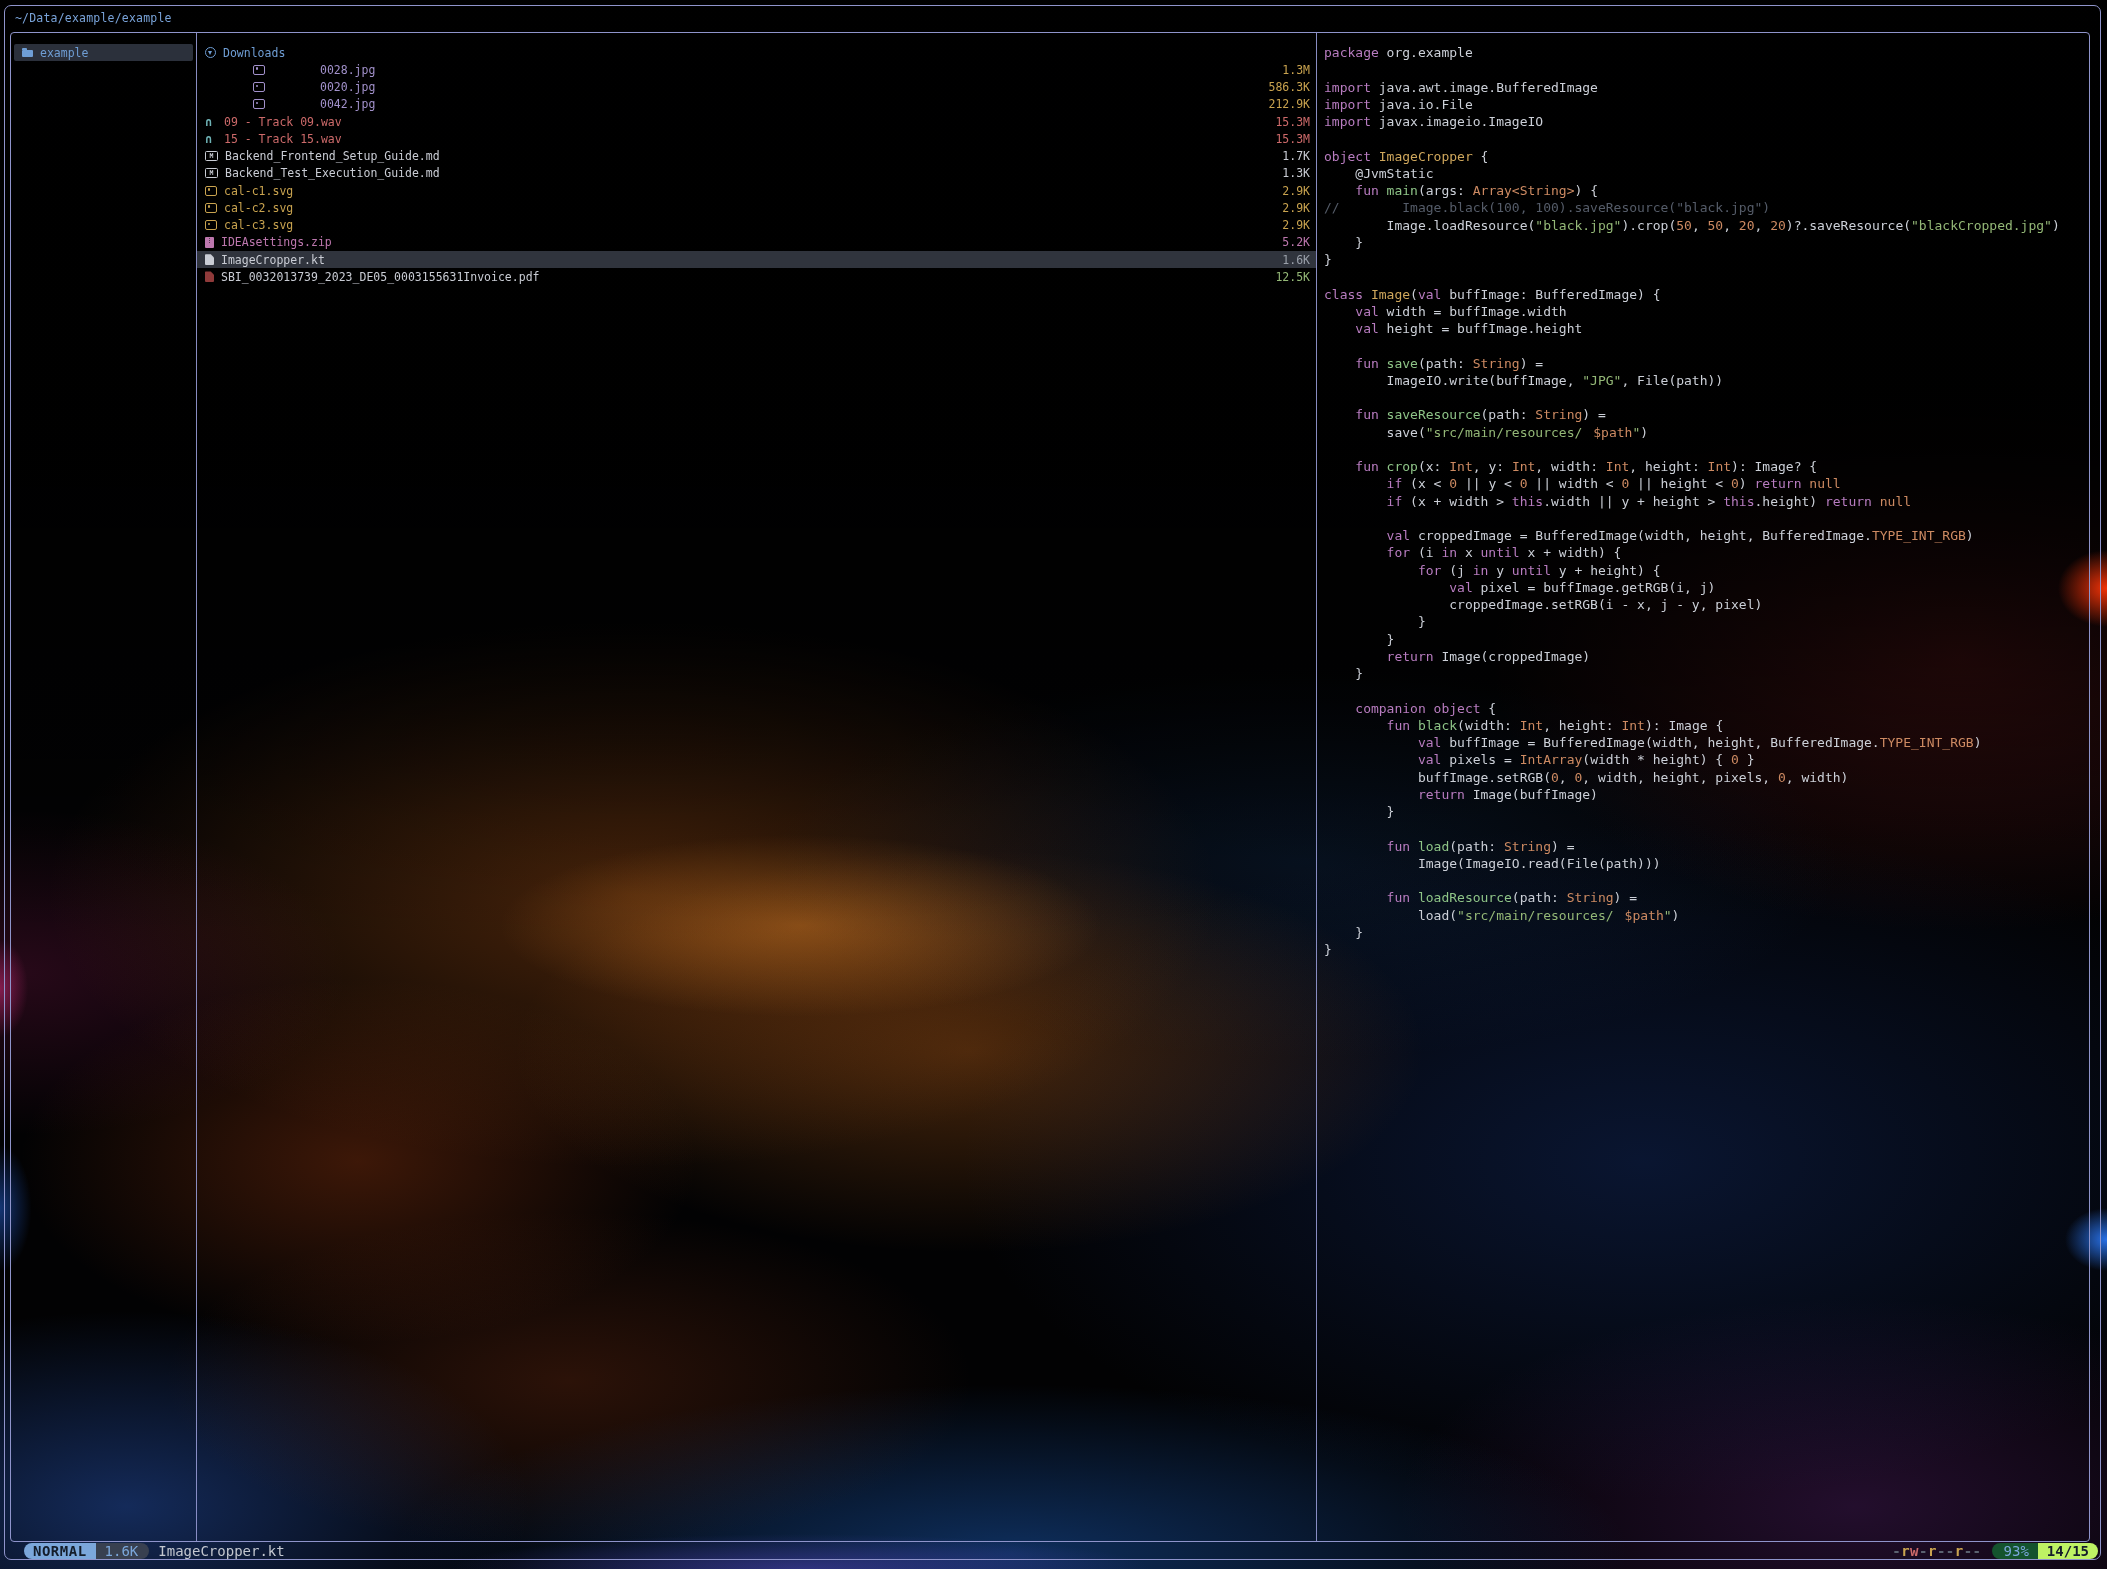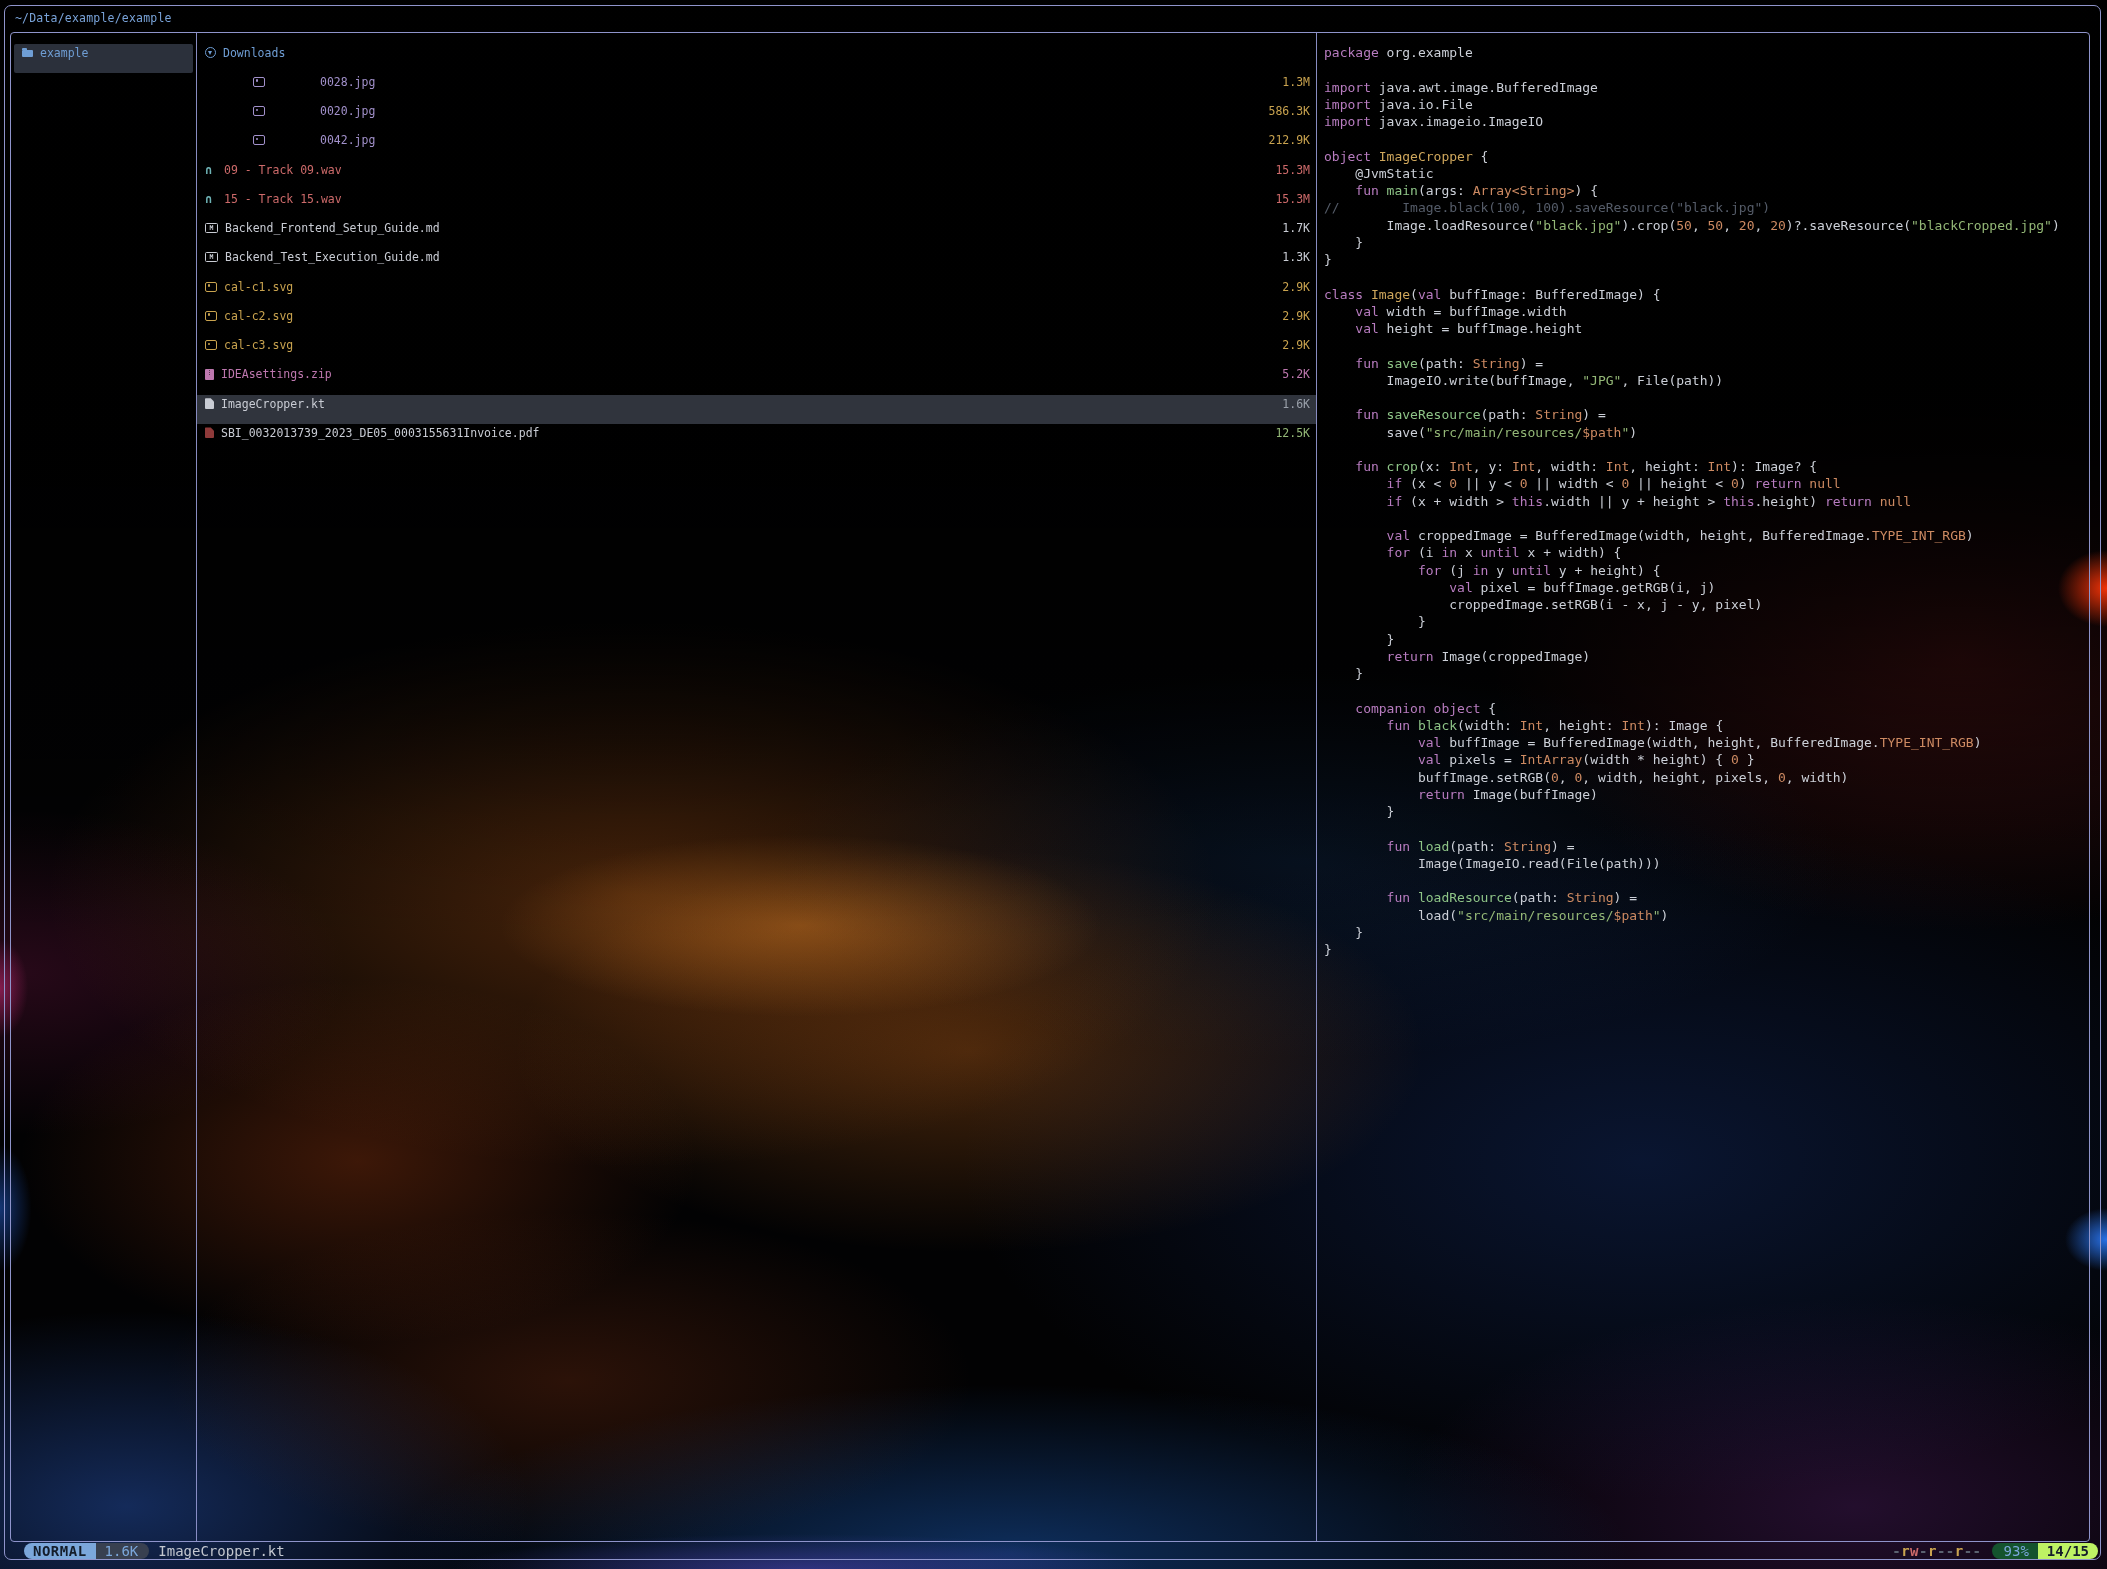--- a/index.html
+++ b/index.html
@@ -38,21 +38,21 @@
   .titlebar{position:absolute;left:15px;top:11px;font-size:11.5px;color:#79a3d9;letter-spacing:.2px;}
   .panes-box{position:absolute;left:10px;top:32px;width:2078px;height:1508px;
     border:1px solid #8f94cb;border-radius:4px;display:flex;flex-direction:row;overflow:hidden;background:transparent;}
   .pane{box-sizing:border-box;padding-top:11px;overflow:hidden;}
   .pane-parent{width:185px;flex:none;}
   .pane-files{width:1119px;flex:none;}
   .pane-preview{flex:1;}
   .vdiv{width:1px;flex:none;background:#8f94cb;opacity:.95;}
   
   .row{height:17.25px;display:flex;align-items:center;font-size:11.5px;
-    padding:0 6px 12px 8px;white-space:pre;cursor:default;}
+    padding:0 6px 0 8px;white-space:pre;cursor:default;}
   .row .name{overflow:hidden;text-overflow:ellipsis;}
   .row .spacer{flex:1;}
   .row .size{font-size:11.5px;}
   .row.selected{background:#30343d;}
   .pane-parent .row.selected{background:#2b303b;margin:0 3px;border-radius:2px;}
   
   .c-blue{color:#6f9ed5;}
   .c-lav{color:#a291cb;margin-left:48px;}
   .c-red{color:#cd6a6a;}
   .c-teal{color:#6fb3b6;}
@@ -81,21 +81,21 @@
     background:repeating-linear-gradient(180deg,rgba(0,0,0,.55) 0 1px,transparent 1px 2px);}
   
   .code{padding:0 0 0 7px;font-size:13px;line-height:17.25px;white-space:pre;color:#ccd0d8;}
   .code .ln{height:17.25px;}
   .kw{color:#b87cc0;}
   .cls{color:#cfa75c;}
   .fn{color:#8ec487;}
   .ty{color:#cd8a62;}
   .num{color:#cd8a62;}
   .str{color:#94b877;}
-  .interp{color:#cd8a62;}
+  .interp{color:#cd8a62;margin-left:11px;}
   .cm{color:#555c69;}
   .tx{color:#ccd0d8;}
   
   .statusbar{position:absolute;left:24px;right:9px;top:1542px;height:17px;
     display:flex;align-items:center;font-size:14px;}
   .pill{display:flex;align-items:center;height:16px;}
   .seg{display:flex;align-items:center;height:16px;padding:0 9px;}
   .seg-mode{background:#7ba7db;color:#141d2b;font-weight:bold;border-radius:8px 0 0 8px;letter-spacing:.5px;}
   .seg-size{background:#384050;color:#7ba7db;border-radius:0 8px 8px 0;padding-right:11px;}
   .status-filename{color:#c3c7cf;margin-left:9px;}

